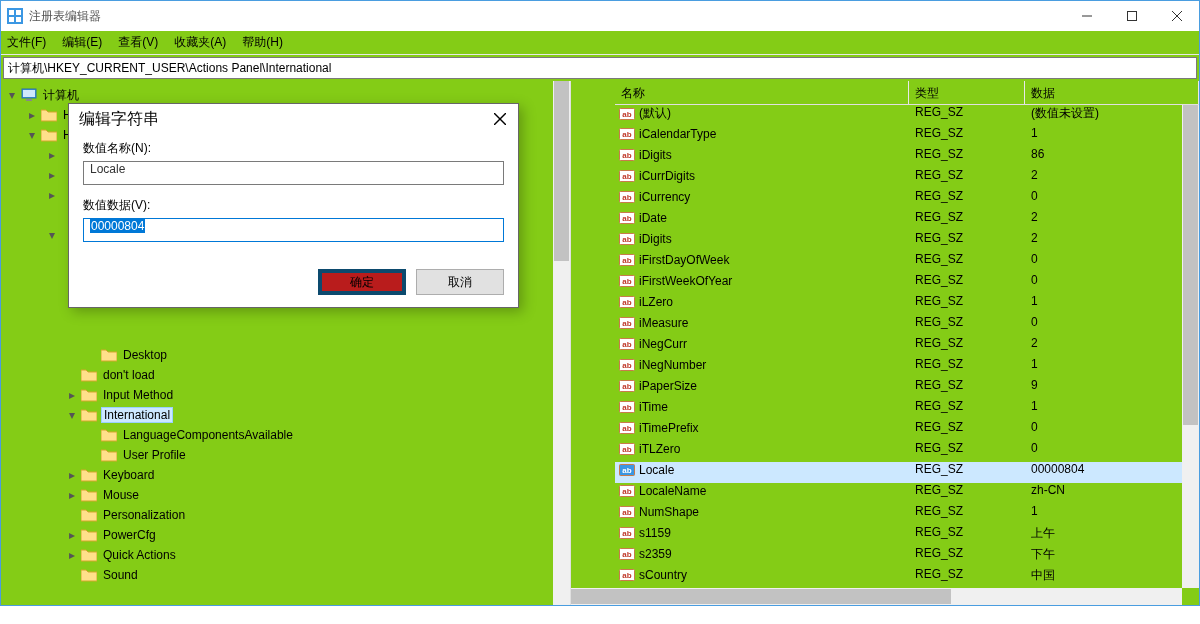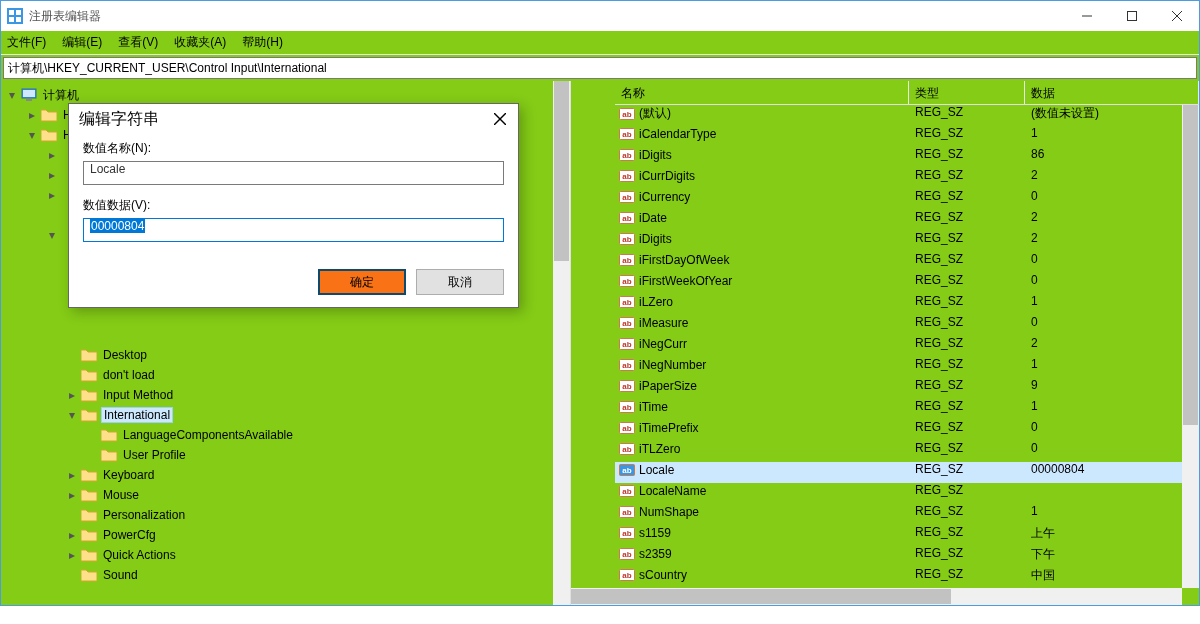--- a/index.html
+++ b/index.html
@@ -48,21 +48,21 @@
 .dlg-title { height: 30px; display: flex; align-items: center; padding-left: 10px; font-size: 16px; }
 .dlg-close { position: absolute; right: 4px; top: 4px; width: 28px; height: 22px; display: flex; align-items: center; justify-content: center; }
 .dlg-body { padding: 6px 14px; }
 .dlg-label { font-size: 12px; margin-bottom: 4px; }
 .dlg-input { width: 100%; height: 24px; border: 1px solid #7a7a7a; padding: 0 6px; font-size: 12px; background: #fff; margin-bottom: 12px; }
 .dlg-input.ro { background: #fff; color: #333; }
 .dlg-input.sel { border: 1px solid #0078d7; }
 .selected-text { background: #0078d7; color: #fff; padding: 0 1px; }
 .dlg-buttons { position: absolute; right: 14px; bottom: 12px; display: flex; gap: 10px; }
 .dlg-btn { width: 88px; height: 26px; border: 1px solid #adadad; background: #e1e1e1; font-size: 12px; display: flex; align-items: center; justify-content: center; }
-.dlg-btn.primary { border: 2px solid #0c4a6e; background: #f97316; }
+.dlg-btn.primary { border: 4px solid #0c4a6e; background: #b91c1c; }
 .pink-box { position: absolute; border: 2px solid #ff3db3; pointer-events: none; }
 .pink-outer { left: 79px; top: 226px; width: 78px; height: 36px; }
 </style>
 </head>
 <body>
 
 <div class="window">
   <div class="titlebar">
     <svg class="app-icon" viewBox="0 0 16 16">
         <rect x="0" y="0" width="16" height="16" fill="#3b97e3"></rect>
@@ -90,21 +90,21 @@
       </div>
   </div>
   <div class="menubar">
     <span>文件(F)</span>
     <span>编辑(E)</span>
     <span>查看(V)</span>
     <span>收藏夹(A)</span>
     <span>帮助(H)</span>
   </div>
   <div class="addressbar">
-      <span>计算机\HKEY_CURRENT_USER\Control Input\International</span>
+      <span>计算机\HKEY_CURRENT_USER\Actions Panel\International</span>
     </div>
   <div class="panes">
     <div class="tree-pane">
       <div class="tree">
         <div class="tree-item" style="padding-left:4px">
             <span class="expander">▾</span>
             <svg class="pc-icon" viewBox="0 0 16 14">
               <rect x="1" y="1" width="14" height="9" fill="#3b97e3" stroke="#2a6fa8"></rect>
               <rect x="2" y="2" width="12" height="7" fill="#cfe8fb"></rect>
               <rect x="5" y="11" width="6" height="2" fill="#888"></rect>
@@ -132,21 +132,21 @@
             <span class="expander">▸</span>
           </div>
         <div class="tree-item" style="padding-left:44px">
             <span class="expander">▸</span>
           </div>
         <div style="height:20px"></div>
         <div class="tree-item" style="padding-left:44px">
             <span class="expander">▾</span>
           </div>
         <div style="height:100px"></div>
-        <div class="tree-item" style="padding-left:64px">
+        <div class="tree-item" style="padding-left:84px">
             <span class="expander blank">▸</span>
             <svg class="folder-icon" viewBox="0 0 16 14">
               <path d="M0 2 L5 2 L7 4 L16 4 L16 13 L0 13 Z" fill="#ffe08a" stroke="#d4a82a"></path>
             </svg>
             <span class="lbl">Desktop</span>
           </div>
         <div class="tree-item" style="padding-left:64px">
             <span class="expander blank">▸</span>
             <svg class="folder-icon" viewBox="0 0 16 14">
               <path d="M0 2 L5 2 L7 4 L16 4 L16 13 L0 13 Z" fill="#ffe08a" stroke="#d4a82a"></path>
@@ -436,20 +436,21 @@
           </div>
           <div class="list-row">
             <div class="c1">
               <svg class="str-icon" viewBox="0 0 16 16">
                 <rect x="0.5" y="2.5" width="15" height="11" rx="1" fill="#fff" stroke="#c97b4a"></rect>
                 <text x="8" y="11" font-size="8" text-anchor="middle" fill="#c0392b" font-weight="bold">ab</text>
               </svg>
               <span>LocaleName</span>
             </div>
             <div class="c2">REG_SZ</div>
+            <div class="c3">zh-CN</div>
           </div>
           <div class="list-row">
             <div class="c1">
               <svg class="str-icon" viewBox="0 0 16 16">
                 <rect x="0.5" y="2.5" width="15" height="11" rx="1" fill="#fff" stroke="#c97b4a"></rect>
                 <text x="8" y="11" font-size="8" text-anchor="middle" fill="#c0392b" font-weight="bold">ab</text>
               </svg>
               <span>NumShape</span>
             </div>
             <div class="c2">REG_SZ</div>

